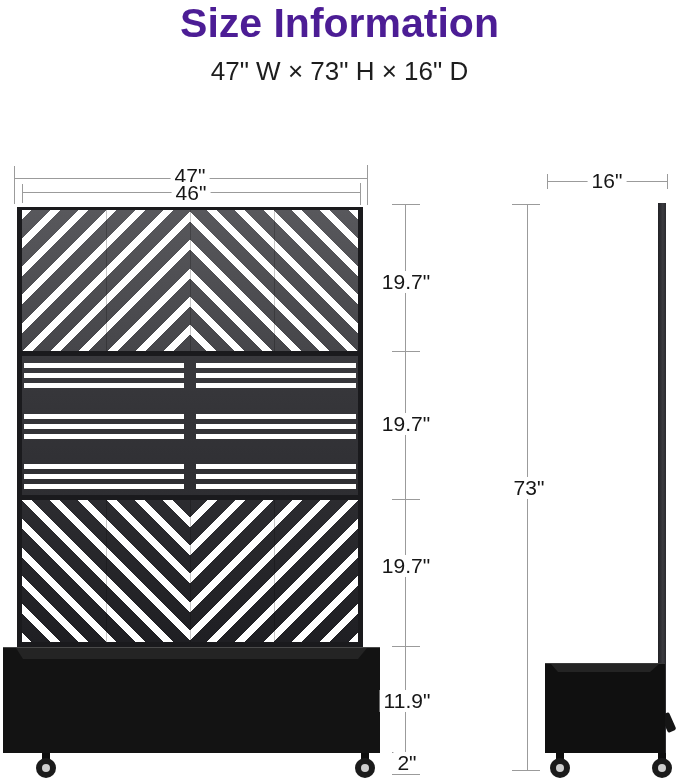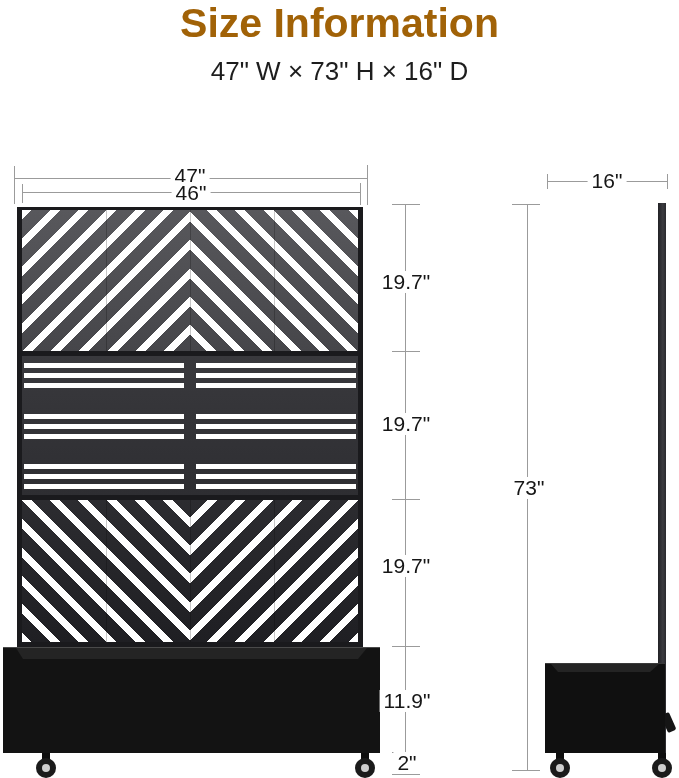--- a/index.html
+++ b/index.html
@@ -90,21 +90,21 @@
   #caster-fl{left:33px;top:753px;}
   #caster-fr{left:352px;top:753px;}
   #caster-sl{left:547px;top:753px;}
   #caster-sr{left:649px;top:753px;}
 </style>
 </head>
 <body>
 
 <div id="canvas">
 
-  <h1 id="title" style="color: #a16207;">Size Information</h1>
+  <h1 id="title" style="color: #4c1d95;">Size Information</h1>
   <div id="subtitle">47" W × 73" H × 16" D</div>
 
   <div>
 
     <div class="hline" id="fv-line47"></div>
     <div class="vline" id="fv-cap47l"></div>
     <div class="vline" id="fv-cap47r"></div>
     <div class="hline" id="fv-line46"></div>
     <div class="vline" id="fv-cap46l"></div>
     <div class="vline" id="fv-cap46r"></div>

